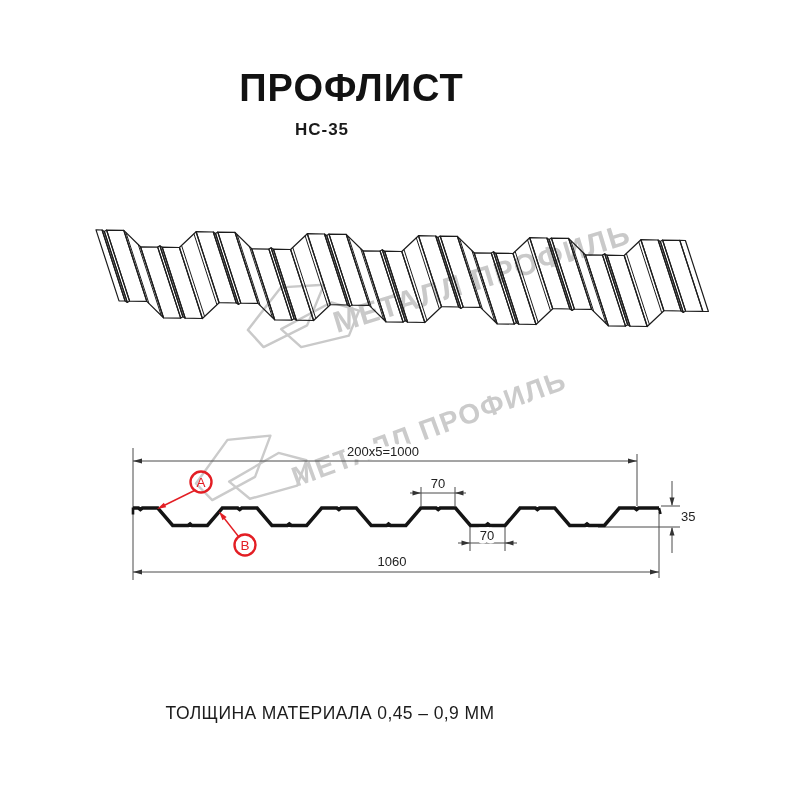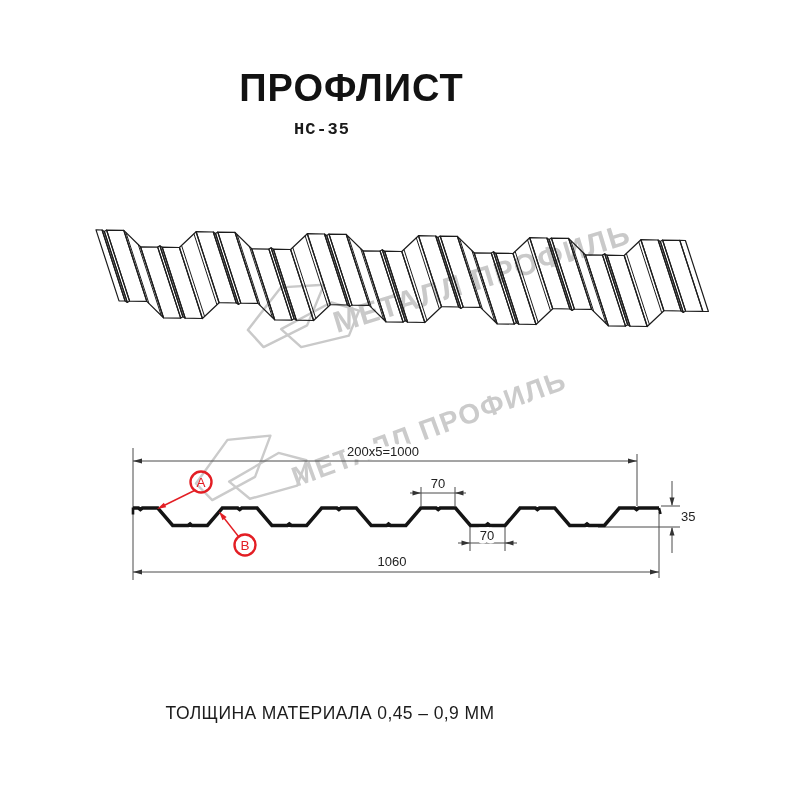--- a/index.html
+++ b/index.html
@@ -1,21 +1,21 @@
 <!DOCTYPE html>
 <html><head>
 <meta charset="utf-8">
 <style>
   html,body{margin:0;padding:0;background:#fff;}
   body{width:800px;height:800px;position:relative;overflow:hidden;
        font-family:"Liberation Sans",sans-serif;color:#111;}
   .page-title{position:absolute;top:67px;left:0;width:703px;text-align:center;
       font-size:38px;font-weight:800;letter-spacing:1px;color:#121212;}
   .page-subtitle{position:absolute;top:120px;left:0;width:644px;text-align:center;
-      font-size:17px;font-weight:600;letter-spacing:1px;color:#1a1a1a;font-family:Liberation Mono, monospace;}
+      font-size:17px;font-weight:600;letter-spacing:1px;color:#1a1a1a;}
   .footer-note{position:absolute;top:703px;left:0;width:660px;text-align:center;
       font-size:17.5px;font-weight:500;letter-spacing:.4px;color:#1c1c1c;}
   svg{position:absolute;left:0;top:0;}
   .dimtext{font-family:"Liberation Sans",sans-serif;font-size:13px;fill:#222;
       paint-order:stroke;stroke:#fff;stroke-width:7px;stroke-linejoin:round;}
   .wmtext{font-family:"Liberation Sans",sans-serif;font-weight:700;}
   .redtext{font-family:"Liberation Sans",sans-serif;font-size:13.5px;font-weight:500;}
 </style>
 </head>
 <body>

